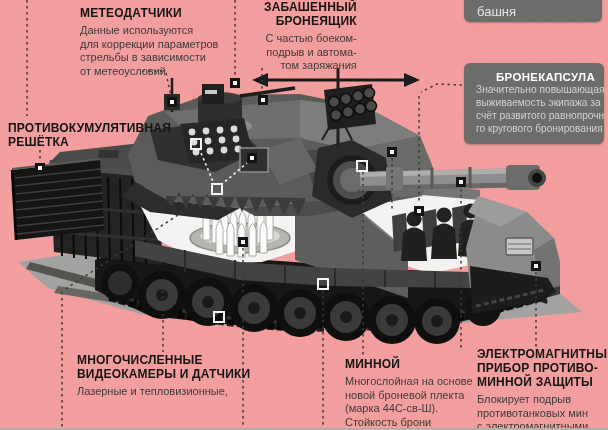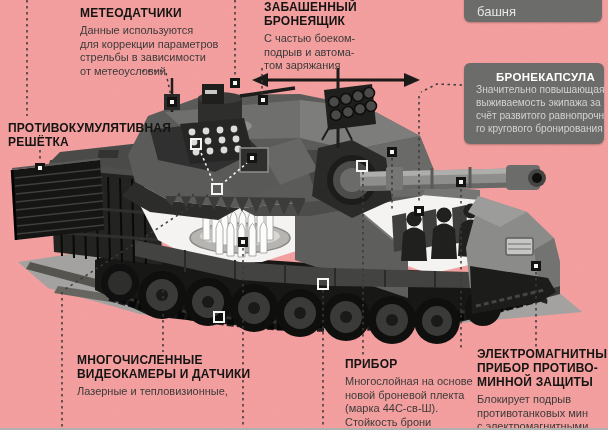--- a/index.html
+++ b/index.html
@@ -351,21 +351,21 @@
   <div class="lbl" style="left:80px;top:6px;">
     <div class="t">МЕТЕОДАТЧИКИ</div>
     <div class="b">
       <div>Данные используются</div>
       <div>для коррекции параметров</div>
       <div>стрельбы в зависимости</div>
       <div>от метеоусловий</div>
     </div>
   </div>
 
-  <div class="lbl" style="left:264px;top:0px;">
+  <div class="lbl" style="left:264px;top:0px;text-align:right;">
     <div class="t">ЗАБАШЕННЫЙ</div>
     <div class="t">БРОНЕЯЩИК</div>
     <div class="b">
       <div>С частью боеком-</div>
       <div>подрыв и автома-</div>
       <div>том заряжания</div>
     </div>
   </div>
 
   <div class="panel" style="left:464px;top:-10px;width:138px;height:32px;padding:14px 13px 0 13px;">
@@ -389,21 +389,21 @@
 
   <div class="lbl" style="left:77px;top:353px;">
     <div class="t">МНОГОЧИСЛЕННЫЕ</div>
     <div class="t">ВИДЕОКАМЕРЫ И ДАТЧИКИ</div>
     <div class="b">
       <div>Лазерные и тепловизионные,</div>
     </div>
   </div>
 
   <div class="lbl" style="left:345px;top:357px;">
-    <div class="t">ПРИБОР</div>
+    <div class="t">МИННОЙ</div>
     <div class="b">
       <div>Многослойная на основе</div>
       <div>новой броневой плекта</div>
       <div>(марка 44С-св-Ш).</div>
       <div>Стойкость брони</div>
     </div>
   </div>
 
   <div class="lbl" style="left:477px;top:347px;">
     <div class="t">ЭЛЕКТРОМАГНИТНЫЙ</div>

